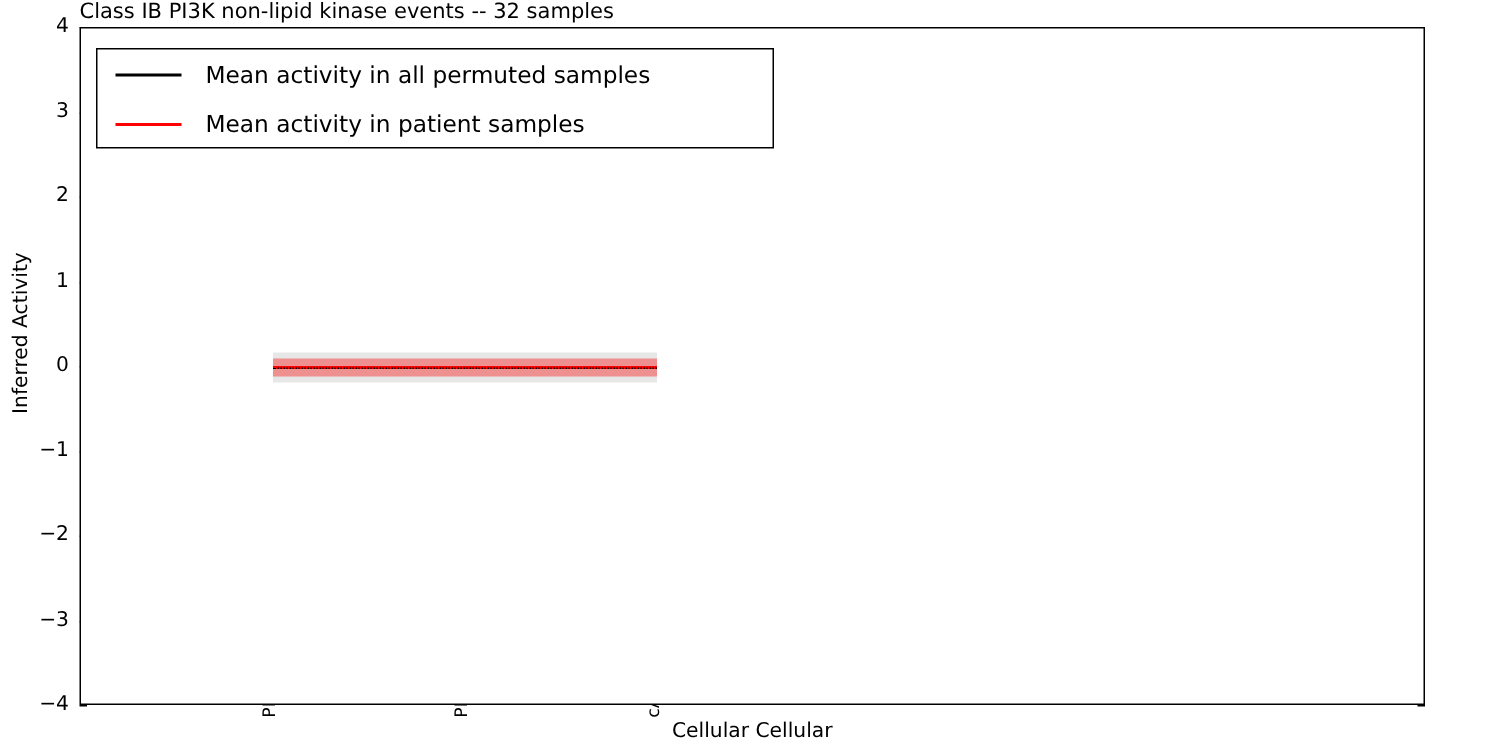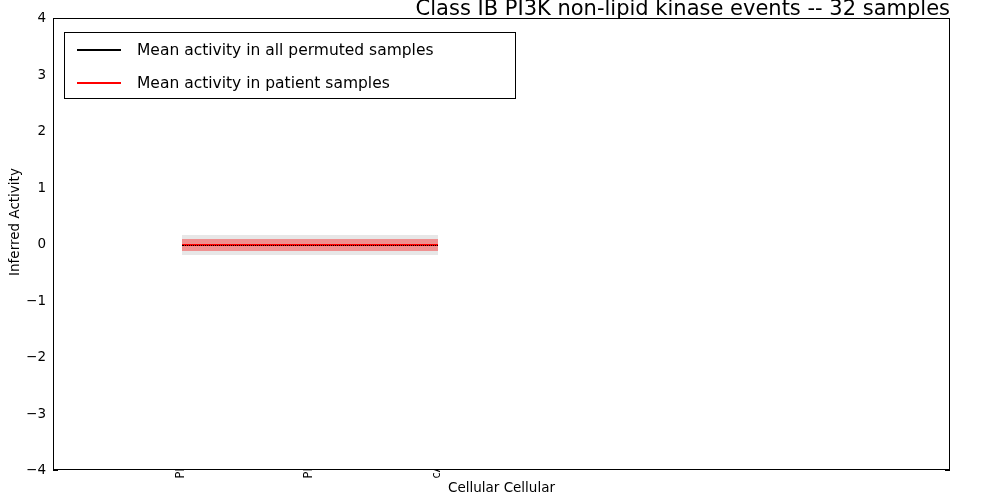--- a/index.html
+++ b/index.html
@@ -17,22 +17,22 @@
   }
 
   
   #chart-title {
     position: absolute;
     left: 53px;
     top: -1px;
     width: 897px;
     height: 19px;
     line-height: 19px;
-    text-align: right;
-    font-size: 21px;
+    text-align: left;
+    font-size: 14px;
     color: #000000;
     white-space: nowrap;
   }
 
   
   #plot-area {
     position: absolute;
     left: 53px;
     top: 18px;
     width: 897px;

